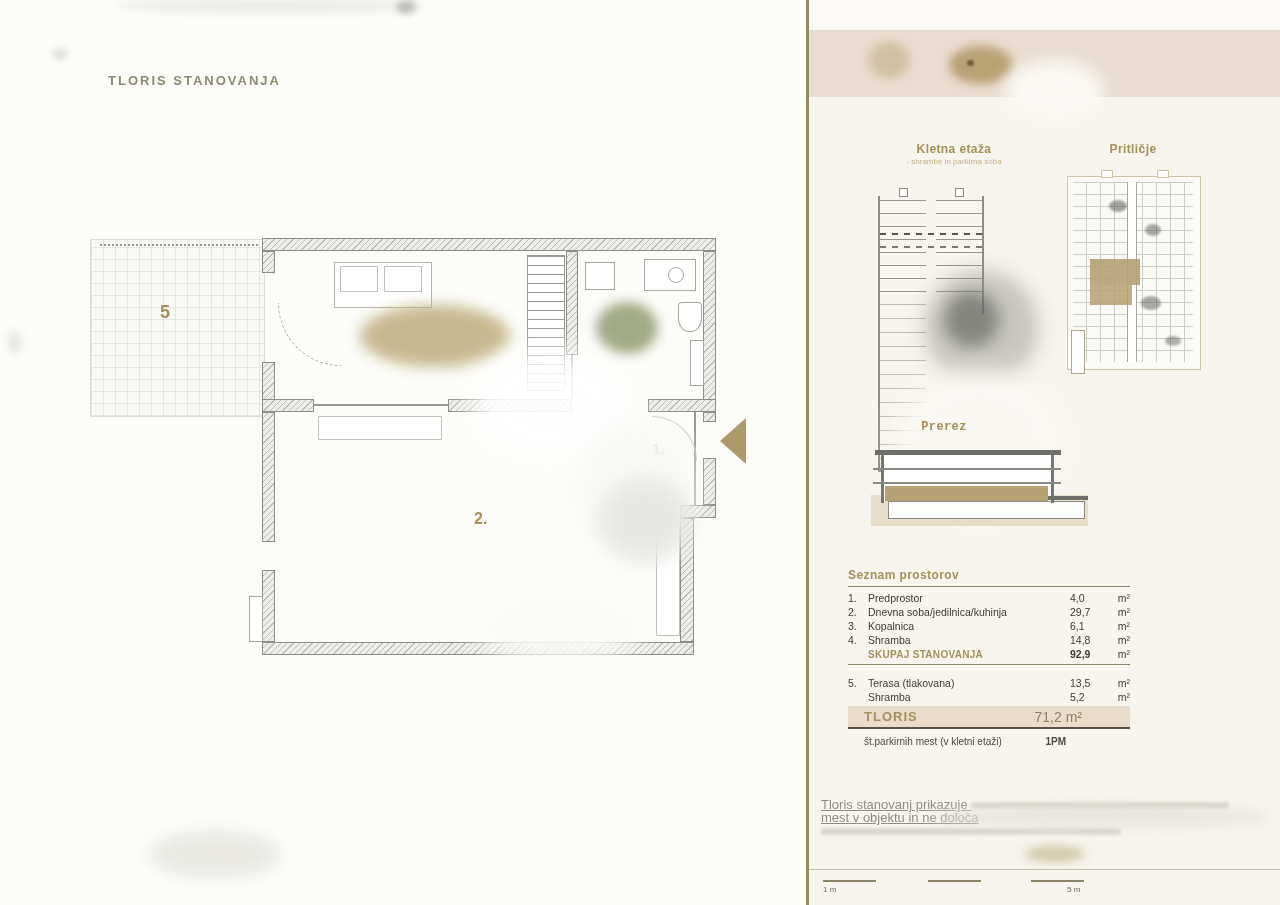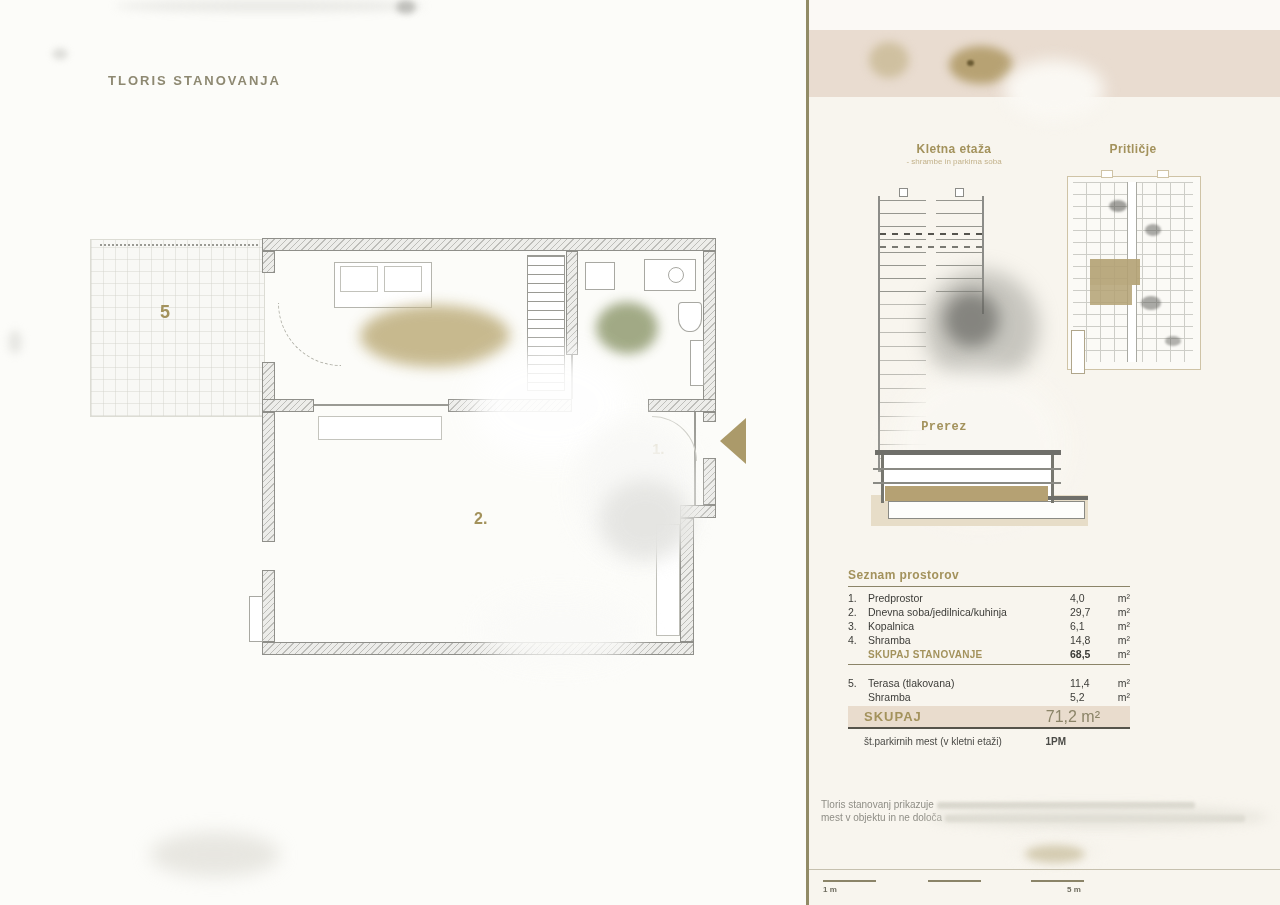--- a/index.html
+++ b/index.html
@@ -11,21 +11,21 @@
   .gold{color:#a3925c;font-weight:bold;}
   .smudge{position:absolute;border-radius:50%;pointer-events:none;}
   .planlabel{position:absolute;color:#a3925c;font-weight:bold;}
   .sideheader{position:absolute;text-align:center;color:#a3925c;font-weight:bold;font-size:12px;letter-spacing:.4px;}
   .rowline{display:flex;align-items:baseline;height:14px;font-size:10.5px;color:#3c3c38;}
   .rowline .no{width:20px;}
   .rowline .nm{flex:1;}
   .rowline .val{width:36px;text-align:left;}
   .rowline .un{width:24px;text-align:right;}
   .blurbar{display:inline-block;height:7px;background:#d9d7cd;border-radius:3px;filter:blur(1.5px);vertical-align:middle;}
-  .disc{font-size:10px;line-height:13px;color:#8f8e86;filter:blur(0.4px);}
+  .disc{font-size:13px;line-height:13px;color:#8f8e86;filter:blur(0.4px);text-decoration:underline;}
 </style>
 </head>
 <body>
 
 <div id="stage">
 
   <div class="abs" style="left:0;top:0;width:806px;height:905px;">
 
     <div class="abs" style="left:108px;top:73px;font-size:13px;font-weight:bold;letter-spacing:2px;color:#8e8972;">TLORIS STANOVANJA</div>
 
@@ -171,63 +171,63 @@
         <span class="un">m²</span>
       </div>
       <div class="rowline">
         <span class="no">4.</span>
         <span class="nm">Shramba</span>
         <span class="val">14,8</span>
         <span class="un">m²</span>
       </div>
       <div class="rowline">
         <span class="no"></span>
-        <span class="nm gold" style="font-size:10px;letter-spacing:.3px;">SKUPAJ STANOVANJE</span>
-        <span class="val" style="font-weight:bold;">68,5</span>
+        <span class="nm gold" style="font-size:10px;letter-spacing:.3px;">SKUPAJ STANOVANJA</span>
+        <span class="val" style="font-weight:bold;">92,9</span>
         <span class="un">m²</span>
       </div>
       <div style="border-top:1px solid #8b8468;margin-top:2px;"></div>
       <div style="height:12px;"></div>
       <div class="rowline">
         <span class="no">5.</span>
         <span class="nm">Terasa (tlakovana)</span>
-        <span class="val">11,4</span>
+        <span class="val">13,5</span>
         <span class="un">m²</span>
       </div>
       <div class="rowline">
         <span class="no"></span>
         <span class="nm">Shramba</span>
         <span class="val">5,2</span>
         <span class="un">m²</span>
       </div>
     </div>
 
     <div class="abs" style="left:39px;top:706px;width:282px;height:23px;background:#e9dccd;border-bottom:2px solid #55534a;box-sizing:border-box;display:flex;align-items:center;">
-      <span class="gold" style="margin-left:16px;font-size:13px;letter-spacing:1px;">SKUPAJ</span>
-      <span style="margin-left:auto;margin-right:30px;font-size:16px;color:#8b8468;">71,2 m²</span>
+      <span class="gold" style="margin-left:16px;font-size:13px;letter-spacing:1px;">TLORIS</span>
+      <span style="margin-left:auto;margin-right:48px;font-size:14px;color:#8b8468;">71,2 m²</span>
     </div>
     <div class="abs" style="left:55px;top:736px;width:266px;display:flex;font-size:10px;color:#4a4a46;">
       <span>št.parkirnih mest (v kletni etaži)</span>
       <span style="margin-left:auto;margin-right:64px;font-weight:bold;">1PM</span>
     </div>
 
     <div class="abs disc" style="left:12px;top:798px;width:450px;">
       <span>Tloris stanovanj prikazuje</span>
       <span class="blurbar" style="width:258px;"></span>
       <br>
       <span>mest v objektu in ne določa</span>
       <span class="blurbar" style="width:300px;"></span>
     </div>
     <div class="smudge" style="left:120px;top:806px;width:340px;height:22px;background:#e3e1d8;filter:blur(6px);opacity:.8;"></div>
 
     <div class="smudge" style="left:200px;top:836px;width:95px;height:30px;background:#f6f3ec;filter:blur(5px);opacity:.8;"></div>
     <div class="smudge" style="left:216px;top:845px;width:60px;height:18px;background:#cdc3a4;filter:blur(4px);opacity:.8;"></div>
     <div class="abs" style="left:0;top:869px;width:471px;height:1px;background:#c6c0ae;"></div>
 
-    <div class="abs" style="left:0;top:876px;width:471px;height:24px;font-weight:bold;">
+    <div class="abs" style="left:0;top:876px;width:471px;height:24px;">
       <div class="abs" style="left:14px;top:4px;width:53px;height:2px;background:#8b8468;"></div>
       <div class="abs" style="left:119px;top:4px;width:53px;height:2px;background:#8b8468;"></div>
       <div class="abs" style="left:222px;top:4px;width:53px;height:2px;background:#8b8468;"></div>
       <div class="abs" style="left:14px;top:9px;font-size:8px;color:#6f6d60;">1 m</div>
       <div class="abs" style="left:258px;top:9px;font-size:8px;color:#6f6d60;">5 m</div>
     </div>
   </div>
 </div>
 
 </body></html>

